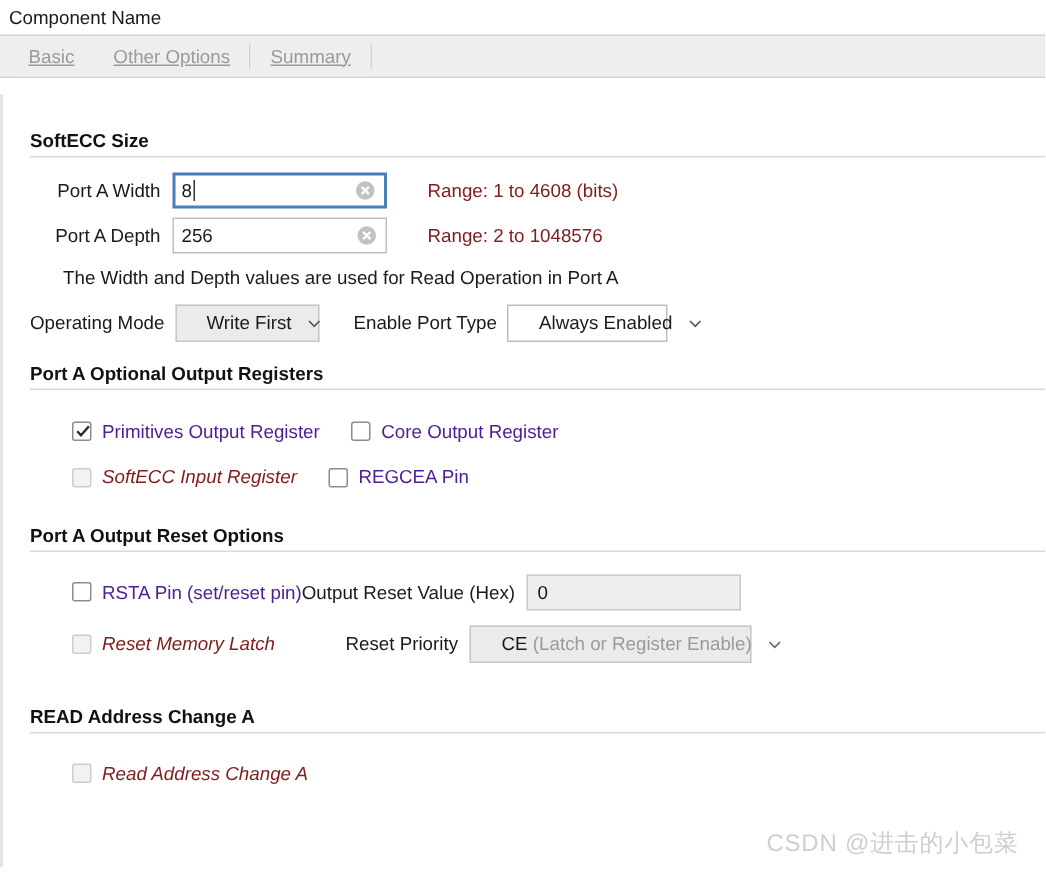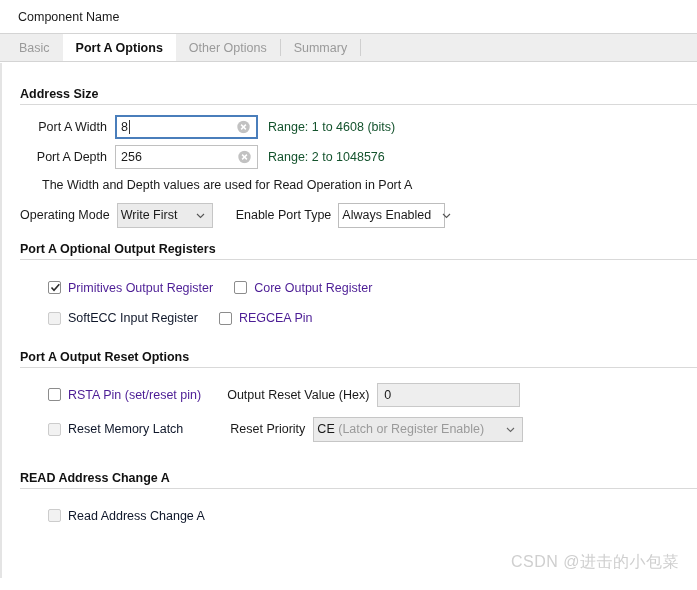--- a/index.html
+++ b/index.html
@@ -12,24 +12,24 @@
     height: 590px;
     font-family: "Liberation Sans", sans-serif;
     font-size: 12.5px;
     color: #1a1a1a;
     position: relative;
     overflow: hidden;
   }
 
   
   .topbar {
-    height: 33px;
-    display: flex;
-    align-items: center;
-    padding-left: 18px;
+    height: 23px;
+    display: flex;
+    align-items: center;
+    padding-left: 6px;
     box-sizing: border-box;
     background: #ffffff;
   }
   .topbar-label {
     font-size: 12.5px;
     color: #1a1a1a;
     margin-right: 8px;
     white-space: nowrap;
   }
   .component-name-field {
@@ -59,20 +59,21 @@
   }
   .tab {
     display: flex;
     align-items: center;
     padding: 0 13px;
     font-size: 12.5px;
     color: #9a9a9a;
     background: #eeeeee;
     position: relative;
     white-space: nowrap;
+    text-decoration: underline;
   }
   .tab.active {
     background: #ffffff;
     color: #111111;
     font-weight: bold;
   }
   .tab-sep {
     width: 1px;
     background: #cfcfcf;
     margin: 5px 0;
@@ -152,23 +153,23 @@
   }
   .clear-icon {
     position: absolute;
     right: 6px;
     top: 50%;
     transform: translateY(-50%);
     width: 13px;
     height: 13px;
   }
   .range-note {
-    margin-left: 10px;
-    font-size: 12.5px;
-    color: #14532d;
+    margin-left: 27px;
+    font-size: 12.5px;
+    color: #7f1d1d;
     white-space: nowrap;
   }
 
   .hint-row {
     height: 26px;
     display: flex;
     align-items: center;
     text-align: center;
   }
   .hint-text {
@@ -178,21 +179,21 @@
   }
 
   
   .ddl {
     height: 25px;
     box-sizing: border-box;
     border: 1px solid #bdbdbd;
     background: #ffffff;
     display: flex;
     align-items: center;
-    padding: 0 6px 0 3px;
+    padding: 0 6px 0 20px;
     font-size: 12.5px;
     color: #1a1a1a;
     white-space: nowrap;
   }
   .ddl.grey { background: #ebebeb; border-color: #c6c6c6; }
   .ddl .ddl-text { flex: 1; }
   .ddl .muted { color: #9a9a9a; }
   .chev {
     margin-left: 10px;
     width: 11px;
@@ -232,21 +233,21 @@
     top: 0px;
     width: 11px;
     height: 11px;
   }
   .cb-label {
     margin-left: 7px;
     font-size: 12.5px;
     color: #4c1d95;
     white-space: nowrap;
   }
-  .cb-label.disabled { color: #0f172a; }
+  .cb-label.disabled { color: #7f1d1d; font-style: italic; }
 
   
   .robox {
     width: 143px;
     height: 24px;
     box-sizing: border-box;
     border: 1px solid #c9c9c9;
     background: #eeeeee;
     display: flex;
     align-items: center;
@@ -267,31 +268,30 @@
 </style>
 </head>
 <body>
 
 <div class="topbar">
   <span class="topbar-label">Component Name</span>
 </div>
 
 <div class="tabstrip">
   <div class="tab">Basic</div>
-  <div class="tab active">Port A Options</div>
   <div class="tab">Other Options</div>
   <div class="tab-sep"></div>
   <div class="tab">Summary</div>
   <div class="tab-sep"></div>
 </div>
 
 <div class="content">
 
   <div style="height:24px"></div>
-  <div class="section-head">Address Size</div>
+  <div class="section-head">SoftECC Size</div>
   <div class="section-rule"></div>
 
   <div style="height:7px"></div>
   <div class="row">
     <div class="lbl-col">Port A Width</div>
     <div class="txtfield focused">
       <span class="txtval">8</span>
         <span class="caret"></span>
       <span class="clear-icon">
         <svg viewBox="0 0 13 13" width="13" height="13">
@@ -374,30 +374,30 @@
 
   <div style="height:16px"></div>
   <div class="section-head">Port A Output Reset Options</div>
   <div class="section-rule"></div>
 
   <div style="height:12px"></div>
   <div class="cbrow">
     <div style="width:46px"></div>
     <div class="cb"></div>
     <span class="cb-label">RSTA Pin (set/reset pin)</span>
-    <span class="inline-lbl" style="margin-left:26px;">Output Reset Value (Hex)</span>
+    <span class="inline-lbl" style="">Output Reset Value (Hex)</span>
     <div class="robox" style="margin-left:8px;">0</div>
   </div>
 
   <div class="cbrow" style="height:40px">
     <div style="width:46px"></div>
     <div class="cb disabled"></div>
     <span class="cb-label disabled">Reset Memory Latch</span>
     <span class="inline-lbl" style="margin-left:47px;">Reset Priority</span>
-    <div class="ddl grey" style="width:210px; margin-left:8px;">
+    <div class="ddl grey" style="width:188px; margin-left:8px;">
       <span class="ddl-text"><span>CE</span> <span class="muted">(Latch or Register Enable)</span></span>
       <span class="chev">
         <svg viewBox="0 0 11 11" width="11" height="11">
           <path d="M2 4 L5.5 7.5 L9 4" stroke="#666666" stroke-width="1.1" fill="none"></path>
         </svg>
       </span>
     </div>
   </div>
 
   <div style="height:22px"></div>

